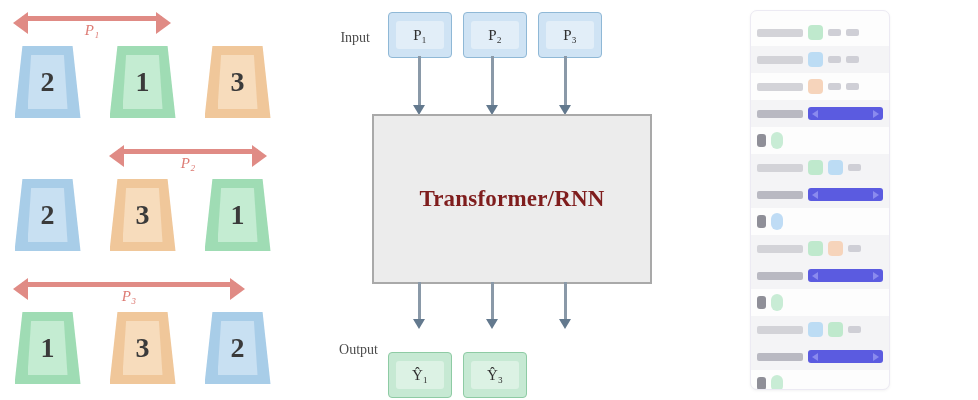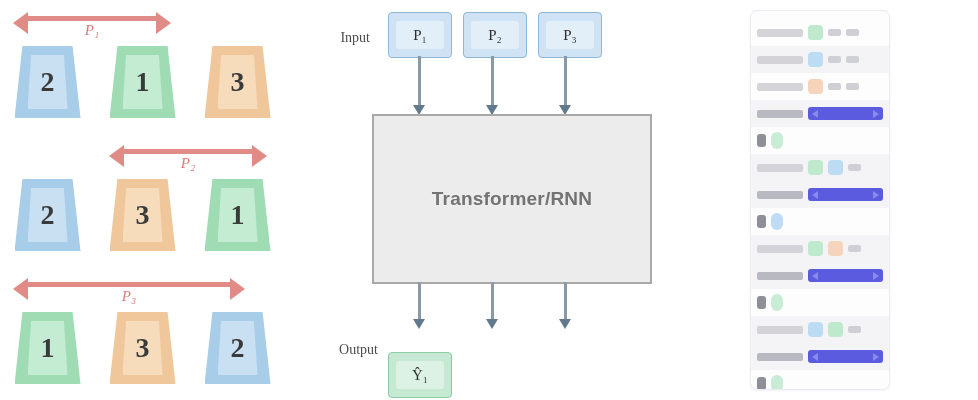--- a/index.html
+++ b/index.html
@@ -186,24 +186,24 @@
     position:absolute;
     left:72px;top:114px;
     width:276px;height:166px;
     background:#ececec;
     border:2px solid #a9a9a9;
     display:flex;
     align-items:center;
     justify-content:center;
   }
   .model-box .model-title{
-    font-size:19px;
+    font-size:23px;
     font-weight:bold;
-    color:#737373;
-    font-family:Liberation Sans, sans-serif;
+    color:#7f1d1d;
+    font-family:Liberation Serif, serif;
     letter-spacing:.2px;
   }
 
   
   .panel-c{
     position:relative;
     flex:1 1 auto;
     height:400px;
     padding:10px 0 10px 28px;
     box-sizing:border-box;
@@ -434,20 +434,25 @@
     <div class="connector down" style="left:264px;top:282px;height:38px;">
       <div class="tip"></div>
     </div>
 
     <div class="token-row outputs">
       <div class="token out">
         <div class="inner-box">
           <span>Ŷ₁</span>
         </div>
       </div>
+      <div class="token out">
+        <div class="inner-box">
+          <span>Ŷ₃</span>
+        </div>
+      </div>
     </div>
   </div>
 
   <div class="panel-c">
     <div class="result-card">
 
       <div class="res-row">
         <div class="res-label"></div>
         <div class="chip green"></div>
         <div class="num"></div>

